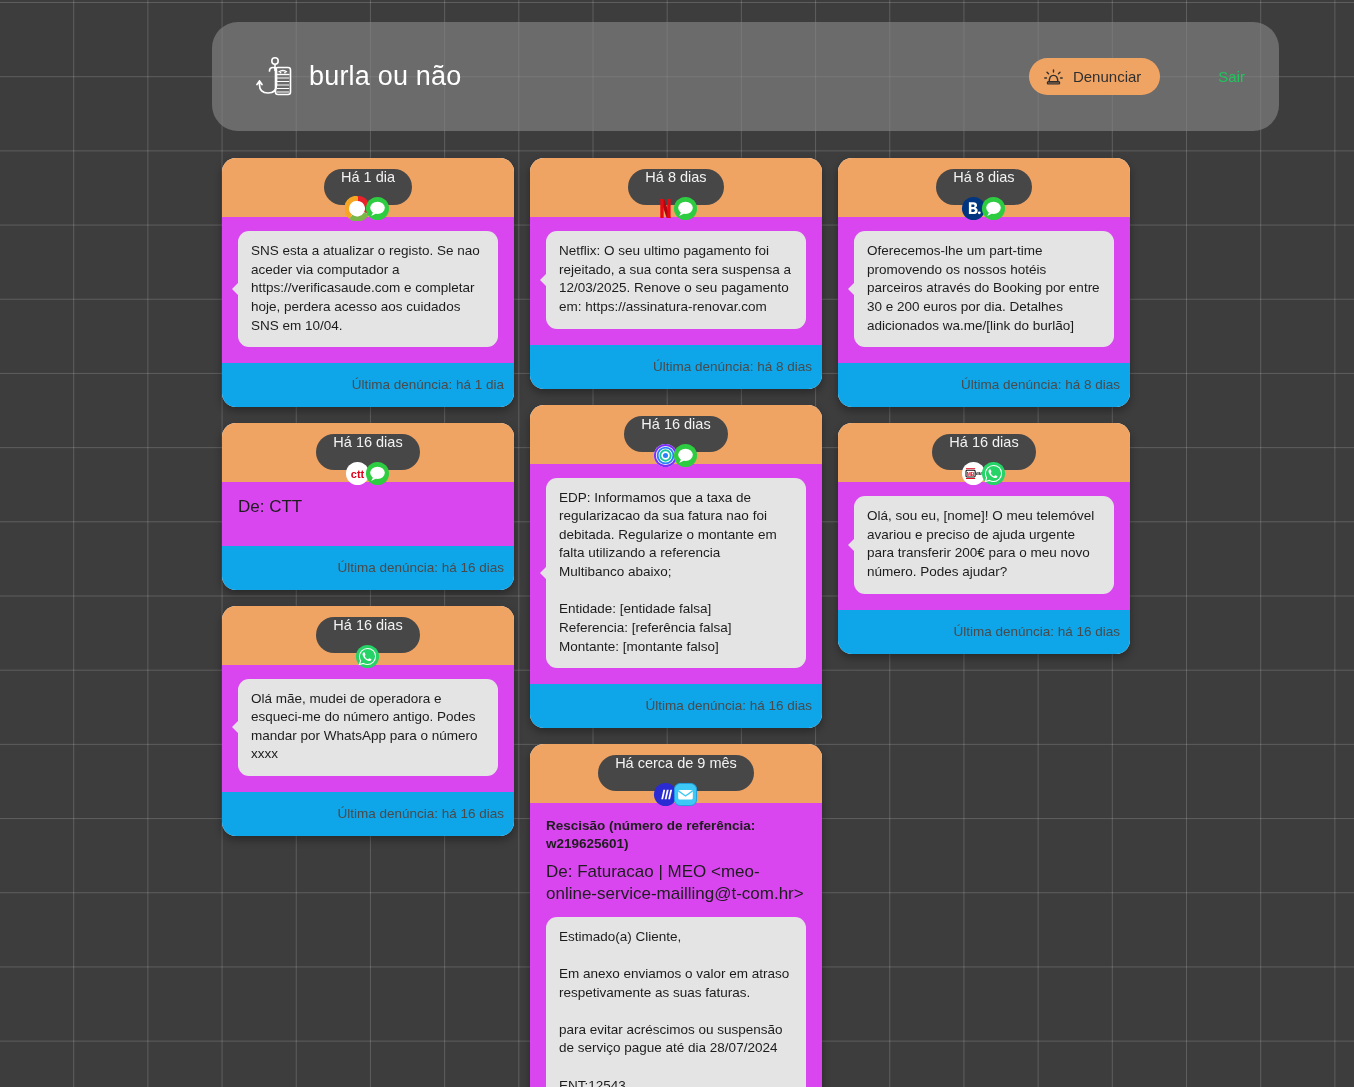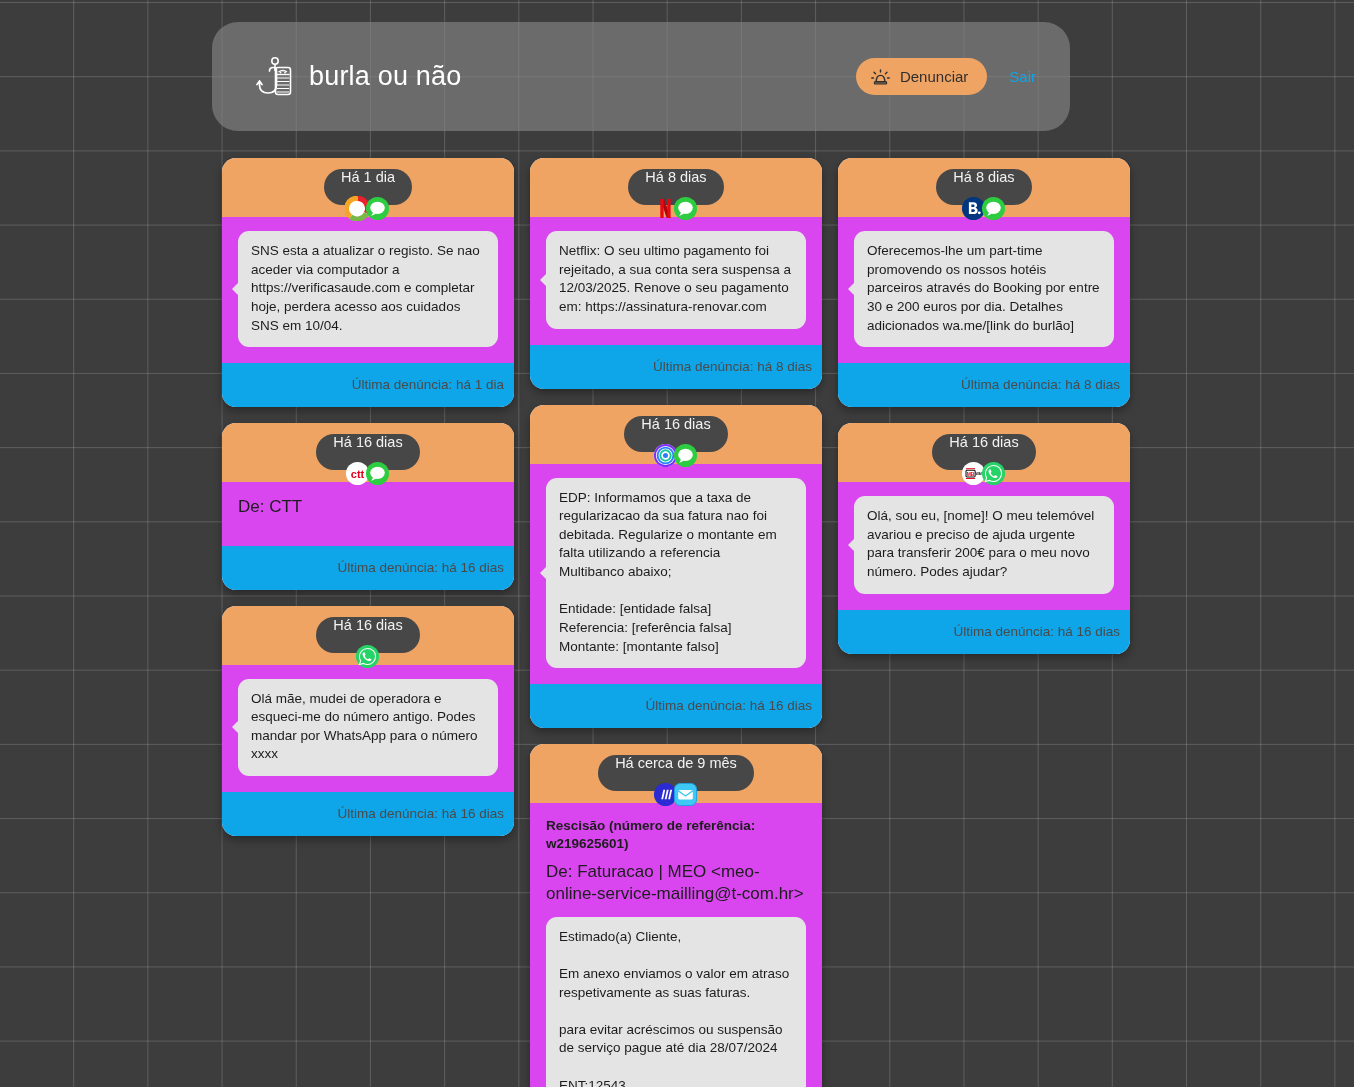--- a/index.html
+++ b/index.html
@@ -19,21 +19,21 @@
     background-size: 74.2px 74.2px;
     background-position: -1px 2px;
     position: relative;
   }
 
   
   .header {
     position: absolute;
     left: 212px;
     top: 22px;
-    width: 858px;
+    width: 1067px;
     height: 109px;
     background: rgba(135,135,135,0.62);
     border-radius: 26px;
     display: flex;
     align-items: center;
     padding: 0 34px 0 38px;
   }
   .brand {
     display: flex;
     align-items: center;
@@ -63,23 +63,24 @@
     cursor: pointer;
     font-family: inherit;
   }
   .denunciar-btn .label {
     font-size: 15px;
     color: #2f2f2f;
   }
   .siren-icon { width: 21px; height: 21px; display:block; }
   .sair-link {
     font-size: 15px;
-    color: #0ea5e9;
+    color: #22c55e;
     cursor: pointer;
     text-decoration: none;
+    margin-left: 36px;
   }
 
   
   .board {
     position: absolute;
     left: 222px;
     top: 158px;
     width: 920px;
     display: flex;
     gap: 16px;

